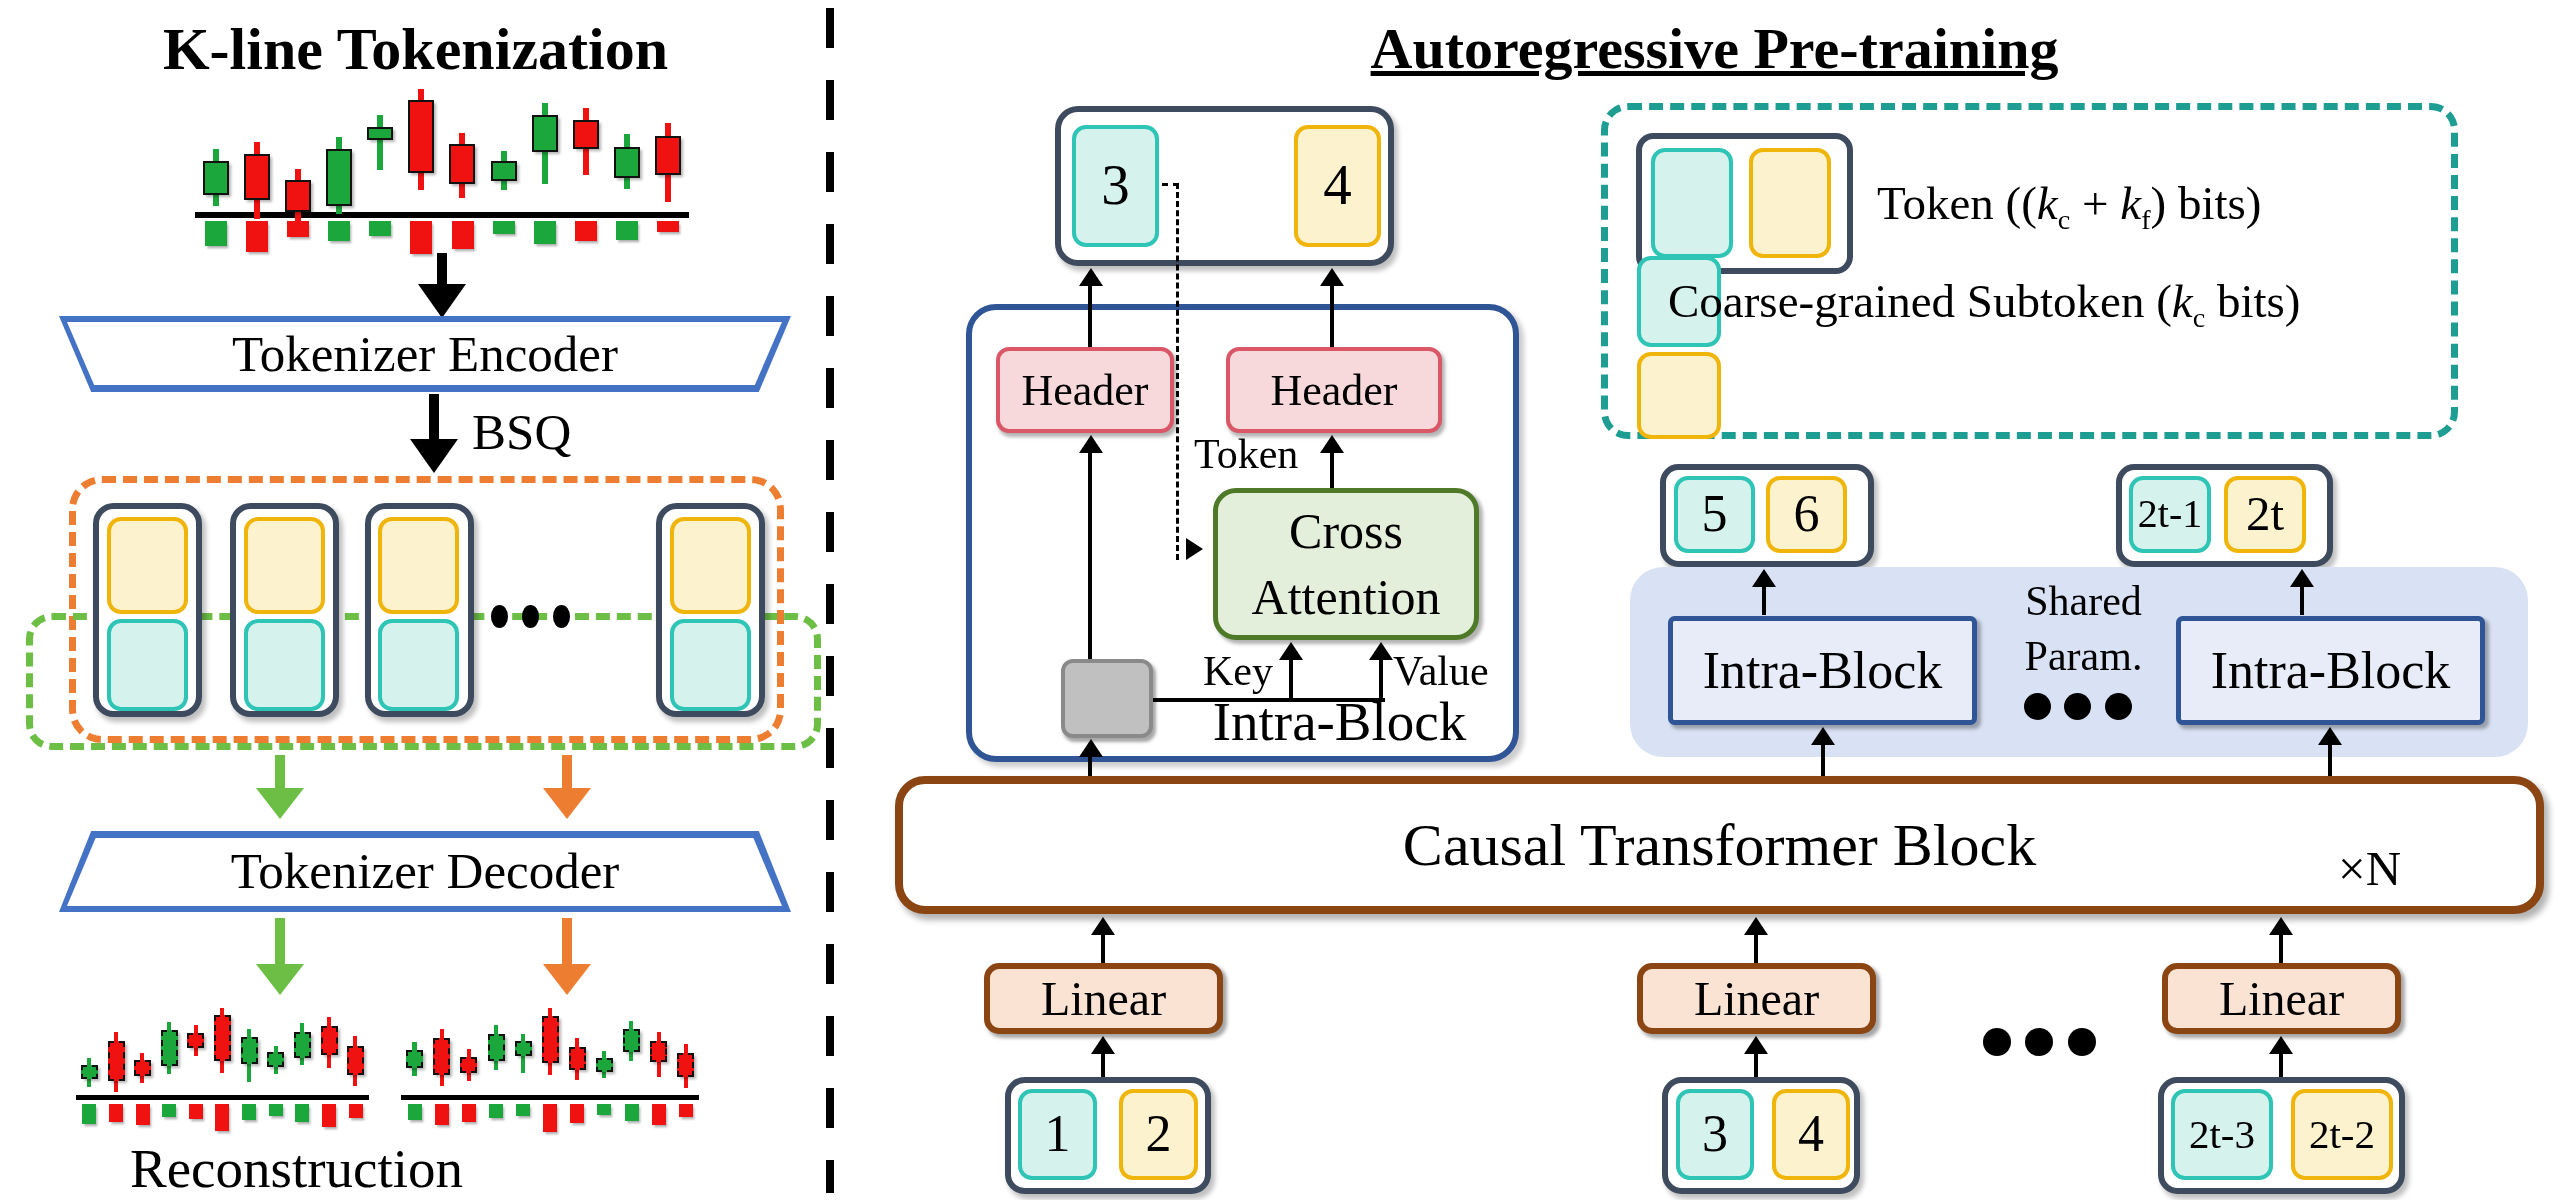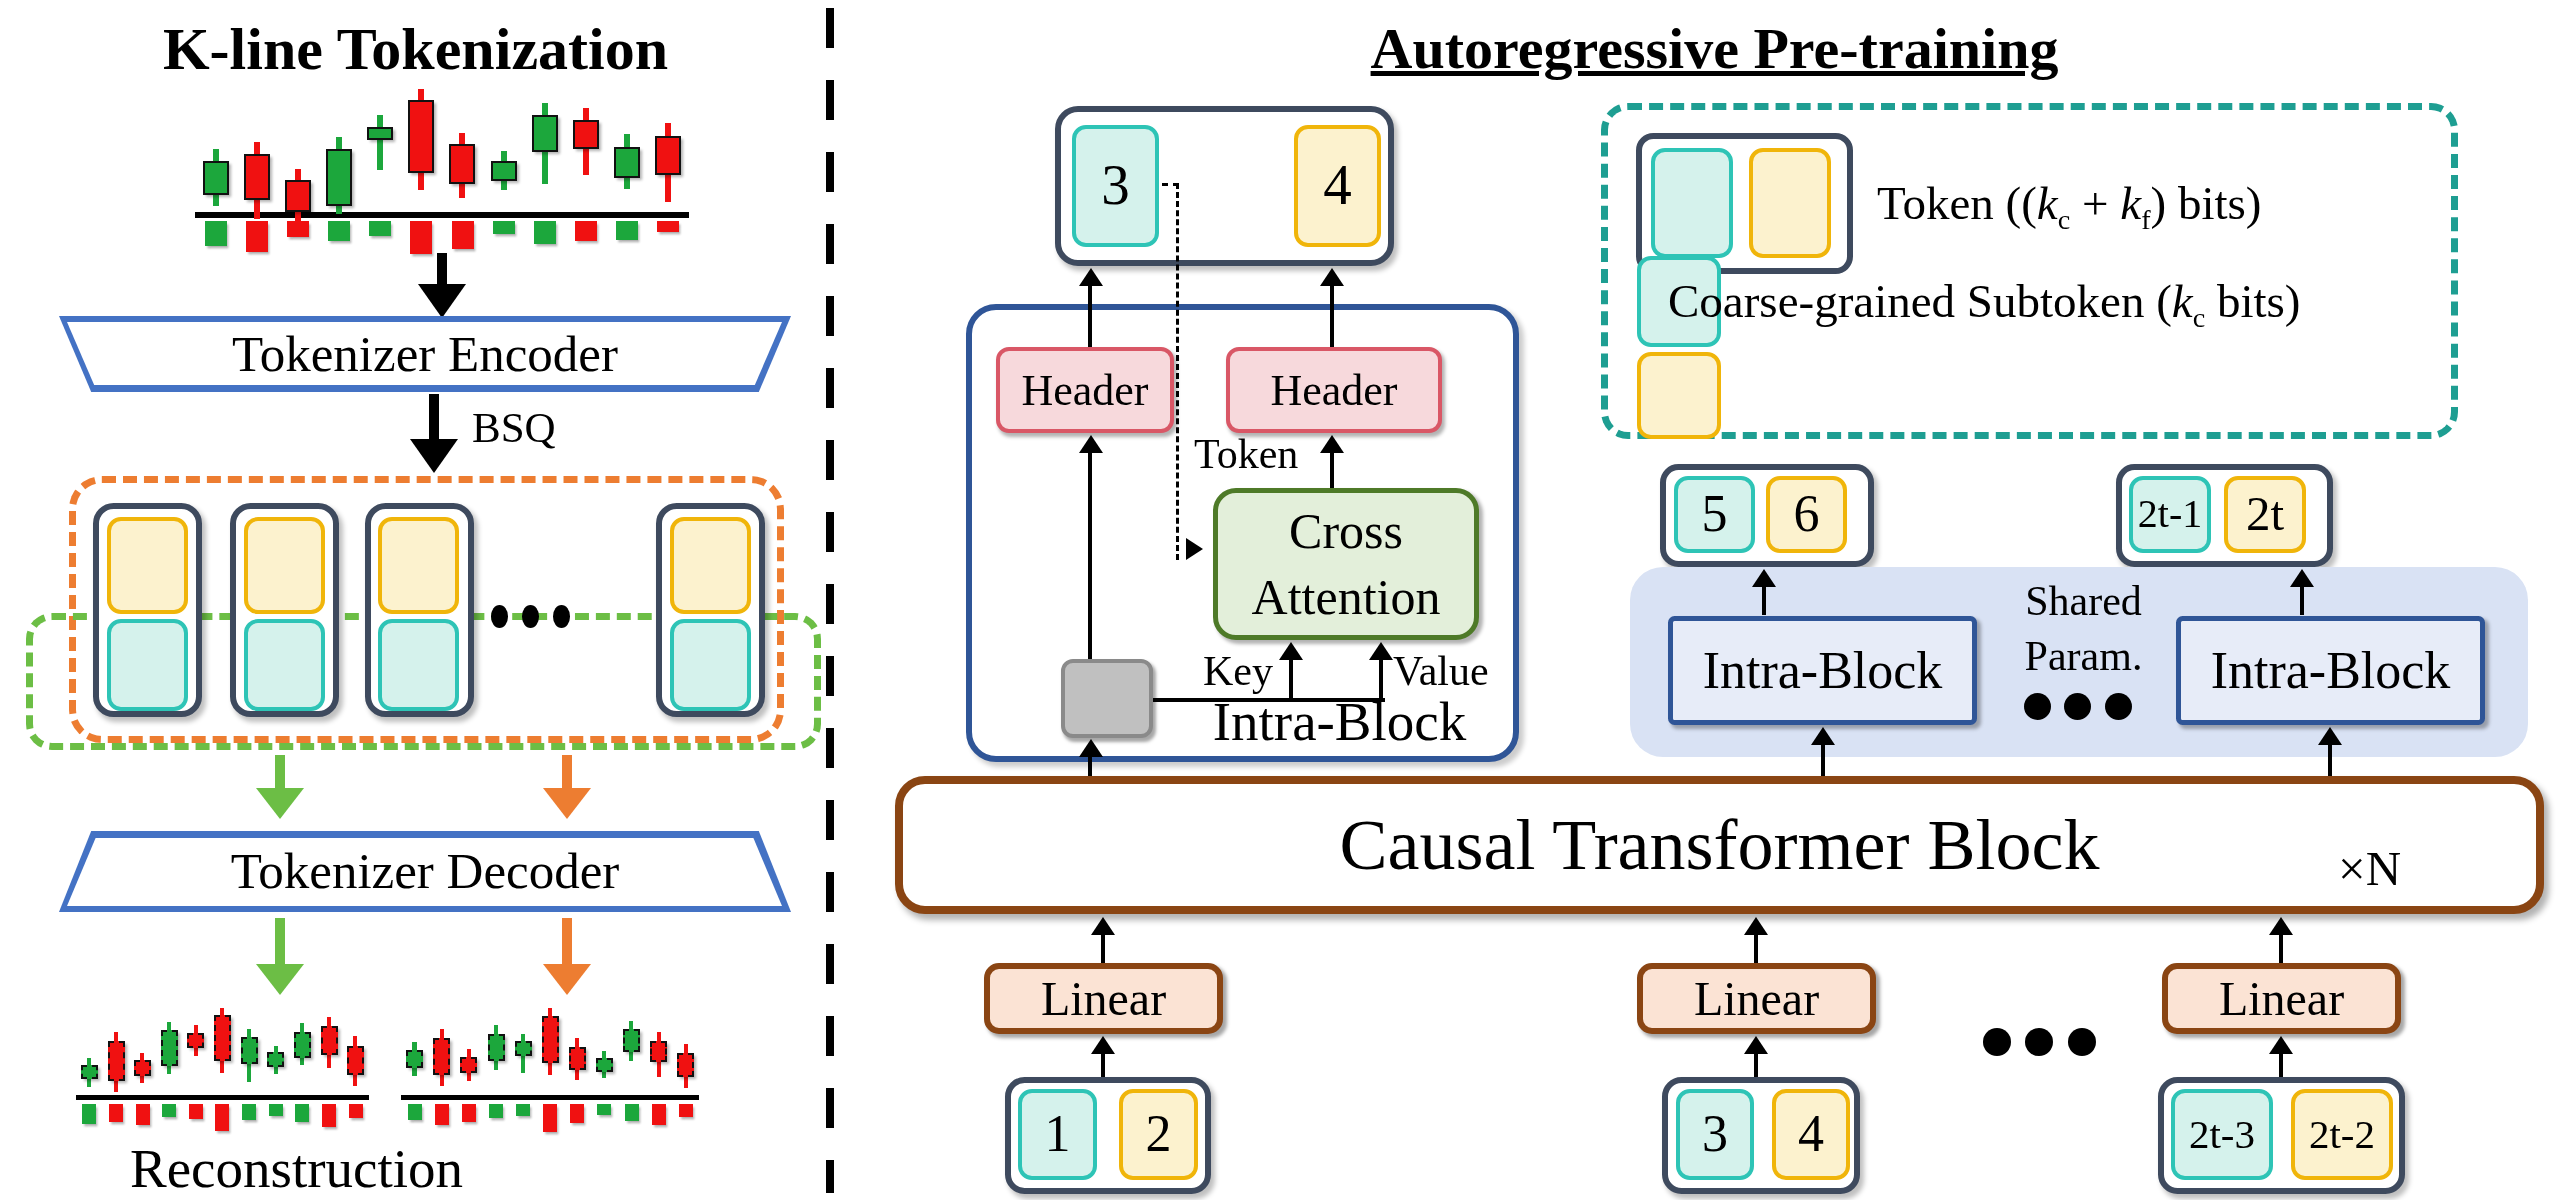--- a/index.html
+++ b/index.html
@@ -100,21 +100,21 @@
   <div class="abs" style="left:59px;top:316px;width:732px;height:76px;background:#4472C4;
               clip-path:polygon(0 0,100% 0,95.6% 100%,4.4% 100%);filter:drop-shadow(3.3px 3.8px 3.3px rgba(0,0,0,0.3));"></div>
   <div class="abs" style="left:67px;top:322px;width:715px;height:63px;background:#fff;
               clip-path:polygon(0 0,100% 0,96.2% 100%,3.8% 100%);"></div>
   <div class="abs" style="left:59px;top:316px;width:732px;height:76px;font-size:51px;line-height:76px;text-align:center;">Tokenizer Encoder</div>
 
   <div>
     <div class="stem" style="left:429px;top:394px;width:9.8px;height:48px;"></div>
     <div class="tri" style="left:410px;top:439px;border-left:24px solid transparent;border-right:24px solid transparent;border-top:34px solid #000;"></div>
   </div>
-  <div class="abs" style="left:472px;top:403px;width:179px;font-size:43px;">BSQ</div>
+  <div class="abs" style="left:472px;top:403px;width:179px;font-size:51px;">BSQ</div>
 
   <div class="abs" style="left:69px;top:476px;width:715px;height:267px;border:7px dashed #ED7D31;border-radius:33px;"></div>
 
   <div class="abs" style="left:26px;top:613px;width:795px;height:137px;border:7px dashed #6CBE45;border-radius:26px;"></div>
 
   <div class="tokbox" style="left:93px;top:503px;width:109px;height:214px;"></div>
   <div class="sq yel" style="left:107px;top:517px;width:81px;height:97px;"></div>
   <div class="sq teal" style="left:107px;top:619px;width:81px;height:92px;"></div>
 
   <div class="tokbox" style="left:230px;top:503px;width:109px;height:214px;"></div>
@@ -331,21 +331,21 @@
   <div>
     <div class="tri triU" style="left:1811px;top:727px;"></div>
     <div class="stem" style="left:1821px;top:743px;width:3.8px;height:33px;"></div>
   </div>
   <div>
     <div class="tri triU" style="left:2318px;top:727px;"></div>
     <div class="stem" style="left:2328px;top:743px;width:3.8px;height:33px;"></div>
   </div>
 
   <div class="ctbbox" style="left:895px;top:776px;width:1649px;height:138px;"></div>
-  <div class="abs" style="left:895px;top:776px;width:1649px;height:108px;font-size:72px;line-height:138px;text-align:center;">Causal Transformer Block</div>
+  <div class="abs" style="left:895px;top:776px;width:1649px;height:108px;font-size:60px;line-height:138px;text-align:center;">Causal Transformer Block</div>
   <div class="abs" style="left:2338px;top:840px;font-size:49px;">×N</div>
 
   <div>
     <div class="tri triU" style="left:1091px;top:917px;"></div>
     <div class="stem" style="left:1101px;top:933px;width:3.8px;height:30px;"></div>
   </div>
   <div>
     <div class="tri triU" style="left:1744px;top:917px;"></div>
     <div class="stem" style="left:1754px;top:933px;width:3.8px;height:30px;"></div>
   </div>

